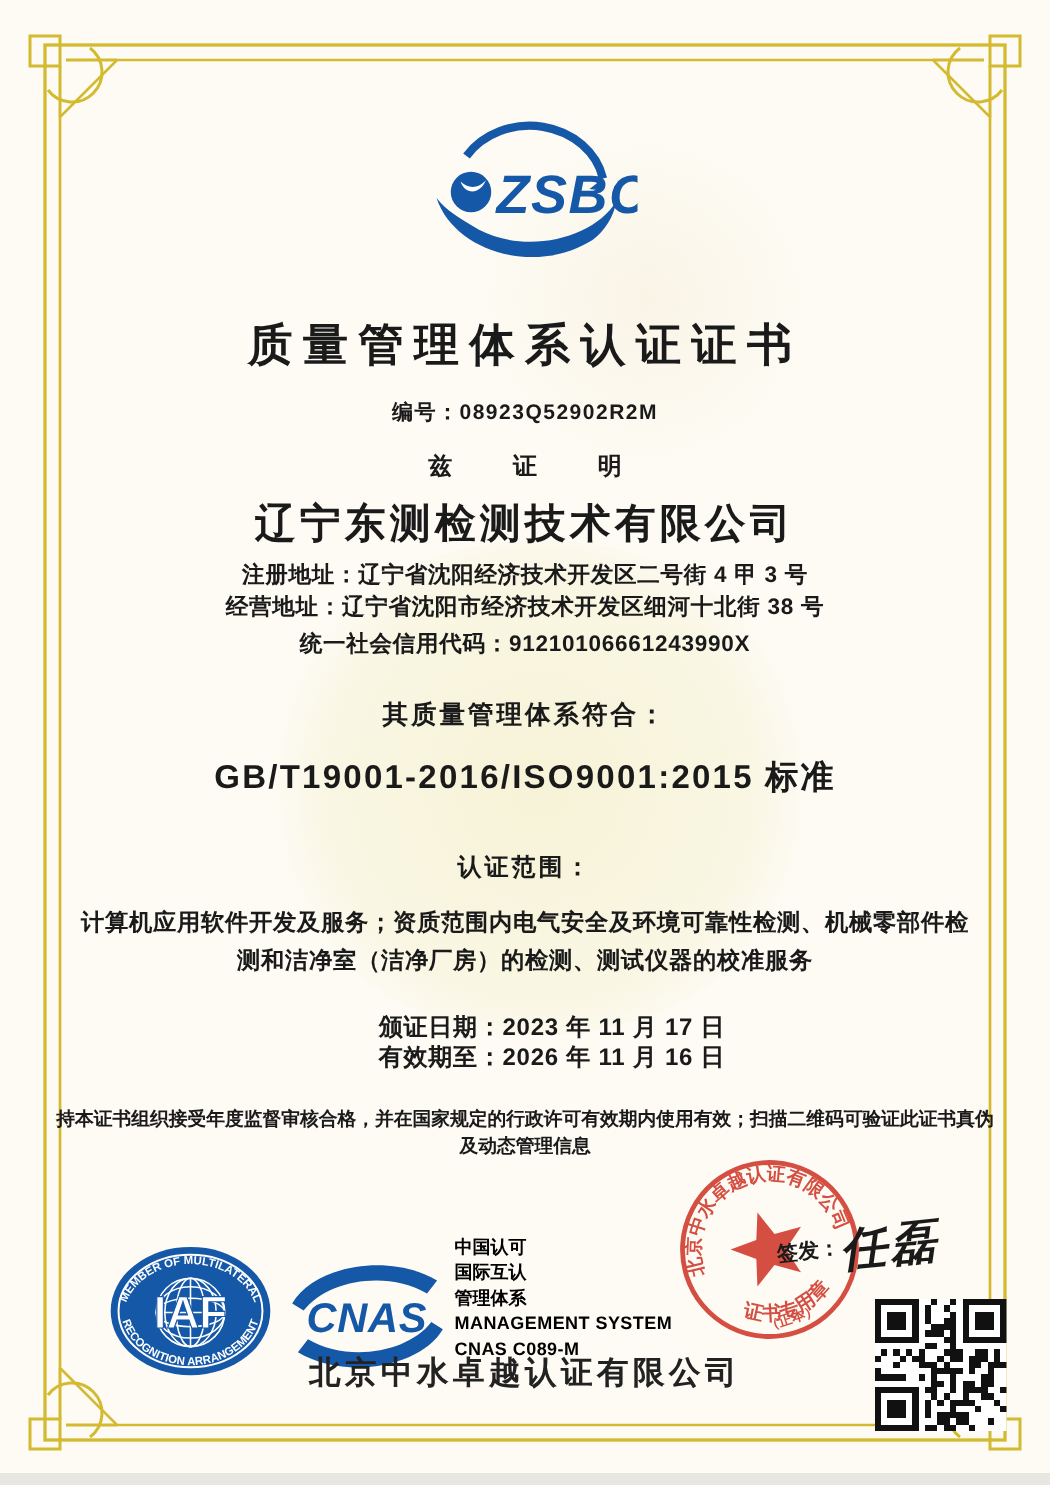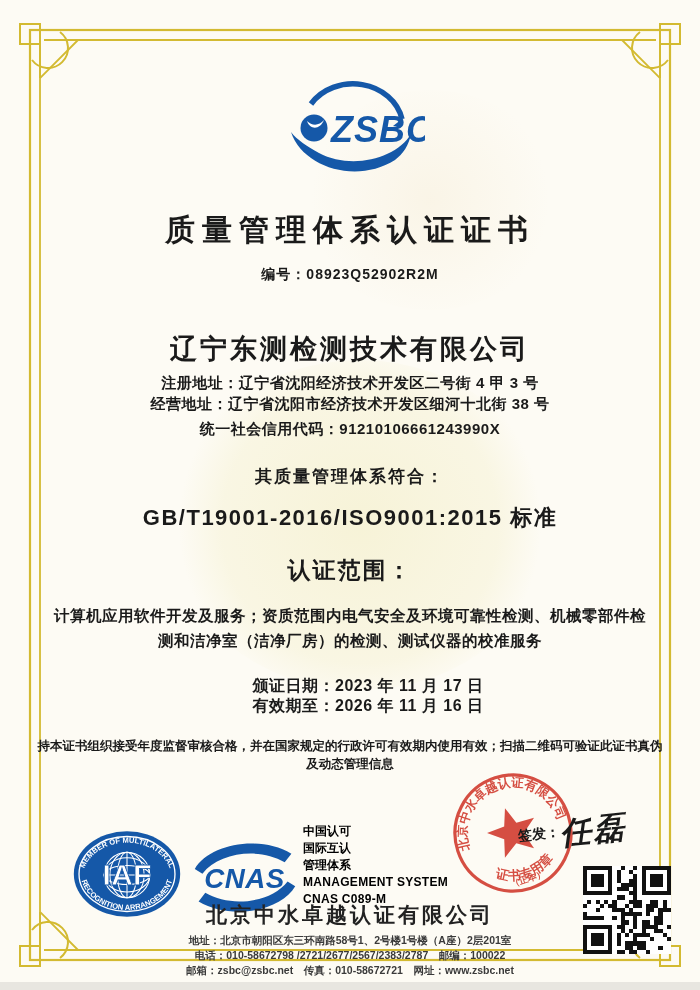--- a/index.html
+++ b/index.html
@@ -24,21 +24,21 @@
   .cert-title{top:210px;font-size:30px;font-weight:700;letter-spacing:7px;}
   .cert-no{top:266px;font-size:14px;font-weight:700;letter-spacing:1px;}
   .declare{top:301px;font-size:16px;font-weight:700;letter-spacing:18px;text-indent:18px;}
   .company-name{top:331px;font-size:27px;font-weight:700;letter-spacing:3px;}
   .addr-line{font-size:15px;font-weight:700;letter-spacing:.5px;}
   .reg-addr{top:374px;}
   .biz-addr{top:395px;}
   .credit{top:420px;}
   .conform{top:465px;font-size:17px;font-weight:700;letter-spacing:2px;}
   .standard{top:503px;font-size:22px;font-weight:700;letter-spacing:1.5px;}
-  .scope-head{top:555px;font-size:23px;font-weight:700;letter-spacing:2px;}
+  .scope-head{top:568px;font-size:16px;font-weight:700;letter-spacing:2px;}
   .scope-text{top:603px;left:48px;width:604px;font-size:15.5px;font-weight:700;line-height:1.62;text-align:center;letter-spacing:.5px;}
   .dates{top:676px;font-size:16px;font-weight:700;line-height:1.27;letter-spacing:.5px;margin-left:36px;}
   .notice{top:738px;left:36px;width:628px;font-size:12.5px;font-weight:700;line-height:1.4;text-align:center;}
   .iaf-logo{left:70px;top:826px;width:114px;height:96px;}
   .cnas-logo{left:190px;top:838px;width:110px;height:82px;}
   .acc-lines{left:303px;top:823px;font-size:12px;font-weight:700;line-height:1.42;text-align:left;color:#000000;}
   .acc-lines .en{letter-spacing:.3px;}
   .seal{left:448px;top:768px;width:130px;height:130px;opacity:.88;}
   .signature{left:518px;top:812px;transform:rotate(-6deg);}
   .sig-label{font-size:14px;font-weight:700;vertical-align:8px;}
@@ -75,20 +75,21 @@
     <path d="M 16 60 C 28 96, 82 112, 120 88 C 128 82, 134 73, 136 62 C 121 87, 76 98, 44 81 C 32 74, 22 68, 16 60 Z" fill="#1558a8"></path>
     <circle cx="39" cy="56" r="13.5" fill="#1558a8"></circle>
     <path d="M 32 49 C 37 54, 44 54, 49 48 C 45 58, 35 58, 32 49 Z" fill="#ffffff"></path>
     <text x="56" y="70" font-size="36" font-weight="900" font-style="italic" fill="#1558a8" font-family="Liberation Sans, sans-serif" letter-spacing="1">ZSBC</text>
   </svg>
 
   <div class="abs ctr cert-title">质量管理体系认证证书</div>
   <div class="abs ctr cert-no">
     <span>编号：</span><span>08923Q52902R2M</span>
   </div>
+  <div class="abs ctr declare">兹 证 明</div>
 
   <div class="abs ctr company-name">辽宁东测检测技术有限公司</div>
   <div class="abs ctr addr-line reg-addr">注册地址：辽宁省沈阳经济技术开发区二号街 4 甲 3 号</div>
   <div class="abs ctr addr-line biz-addr">经营地址：辽宁省沈阳市经济技术开发区细河十北街 38 号</div>
   <div class="abs ctr addr-line credit">统一社会信用代码：91210106661243990X</div>
 
   <div class="abs ctr conform">其质量管理体系符合：</div>
   <div class="abs ctr standard">GB/T19001-2016/ISO9001:2015 标准</div>
 
   <div class="abs ctr scope-head">认证范围：</div>
@@ -378,18 +379,13 @@
         <rect x="18" y="19" width="1" height="1"></rect>
         <rect x="8" y="20" width="1" height="1"></rect>
         <rect x="9" y="20" width="1" height="1"></rect>
         <rect x="11" y="20" width="1" height="1"></rect>
         <rect x="12" y="20" width="1" height="1"></rect>
         <rect x="15" y="20" width="1" height="1"></rect>
       </g>
   </svg>
 
   <div class="abs ctr issuer-name">北京中水卓越认证有限公司</div>
-  <div class="abs ctr issuer-info">
-    <div>地址：北京市朝阳区东三环南路58号1、2号楼1号楼（A座）2层201室</div>
-    <div>电话：010-58672798 /2721/2677/2567/2383/2787　邮编：100022</div>
-    <div>邮箱：zsbc@zsbc.net　传真：010-58672721　网址：www.zsbc.net</div>
-  </div>
 </div>
 
 </body></html>

